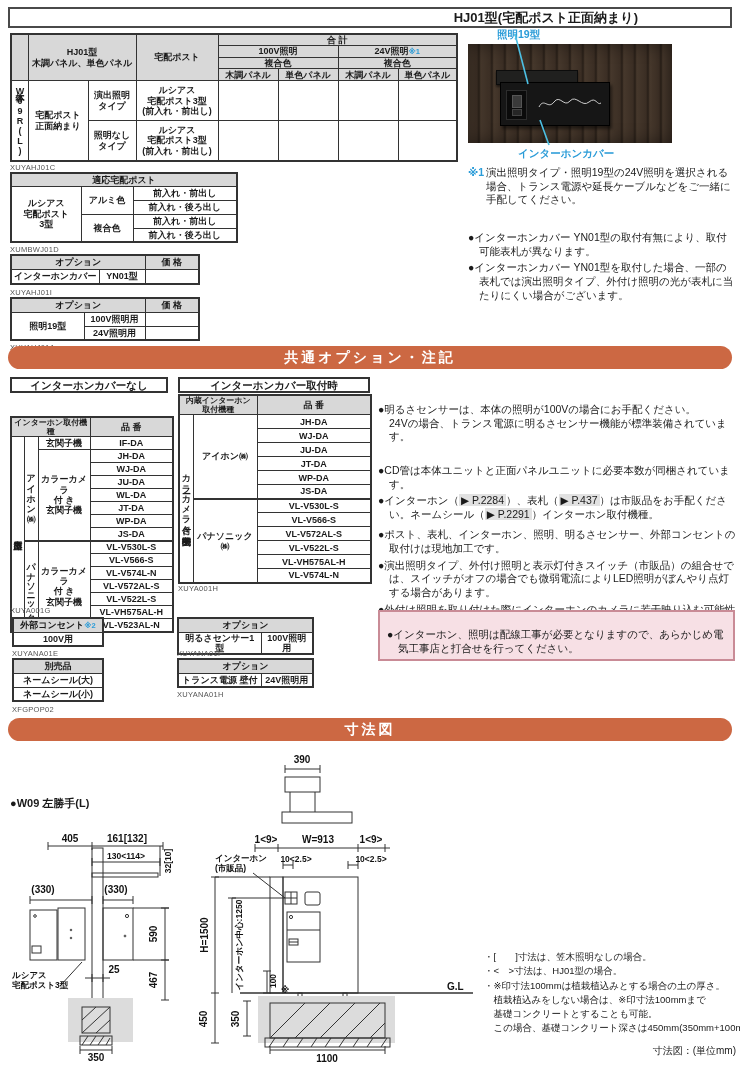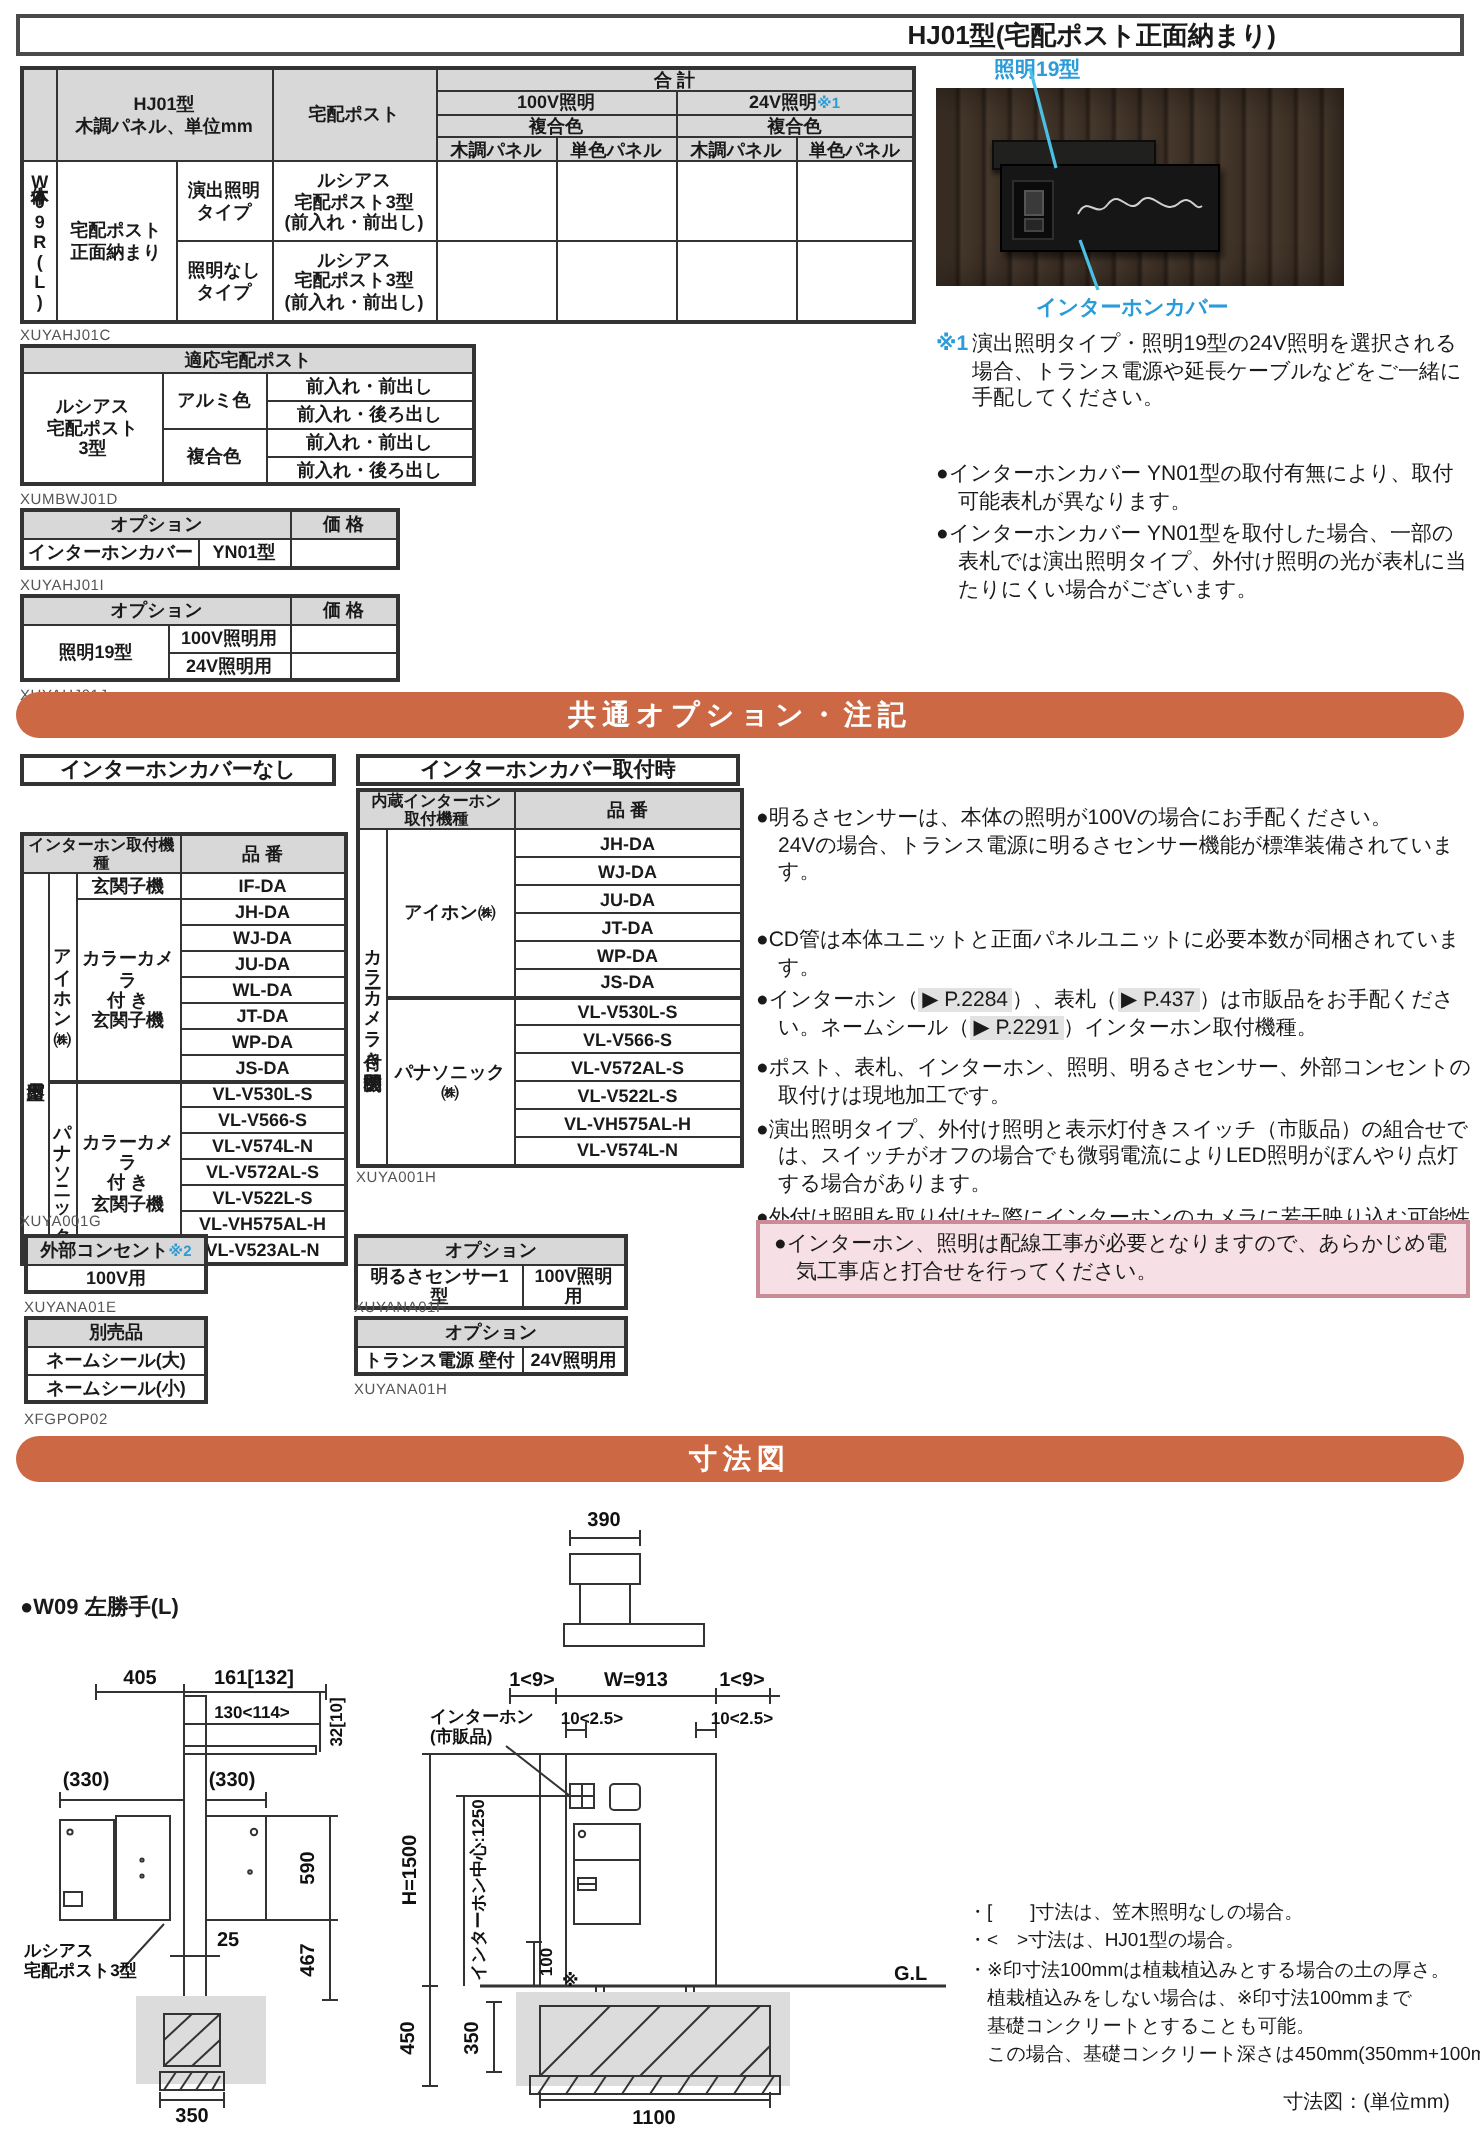--- a/index.html
+++ b/index.html
@@ -22,21 +22,21 @@
   
   .banner{left:8px;width:724px;height:23px;background:#cc6843;border-radius:12px;color:#fff;
           font-weight:bold;font-size:14px;text-align:center;line-height:23px;letter-spacing:3px;}
   
   .box-title{border:2px solid #333;box-sizing:border-box;font-size:10.5px;font-weight:bold;
              text-align:center;background:#fff;}
   
   .note{font-size:10.5px;line-height:1.3;margin:0;padding-left:11px;text-indent:-11px;white-space:pre-line;}
   .ref-hl{background:#e2e2e2;padding:0 2px;}
   .warn{left:378px;top:610px;width:357px;box-sizing:border-box;border:2px solid #c98b96;background:#f7e0e5;
-        font-size:10.5px;line-height:1.3;padding:4px 7px 4px 18px;text-indent:-11px;}
+        font-size:10.5px;line-height:1.3;padding:16px 7px 4px 18px;text-indent:-11px;}
   
   .photo{left:468px;top:44px;width:204px;height:99px;
          background:repeating-linear-gradient(90deg,#46382c 0px,#3b2e24 9px,#271e17 11px,#4a3b2e 13px);
          box-shadow:inset 0 0 18px rgba(0,0,0,.45);}
   .plate-cap{position:absolute;left:28px;top:26px;width:80px;height:13px;background:#20201f;
              border:1px solid #0c0c0c;box-shadow:0 2px 2px rgba(0,0,0,.5);}
   .plate{position:absolute;left:32px;top:38px;width:108px;height:42px;background:#161616;
          border:1px solid #000;box-shadow:2px 3px 3px rgba(0,0,0,.5);}
   .intercom-unit{position:absolute;left:5px;top:7px;width:19px;height:28px;background:#0b0b0b;border:1px solid #2d2d2d;}
   .intercom-btn{position:absolute;left:5px;top:4px;width:8px;height:11px;background:#3a3a3a;border:1px solid #555;}
@@ -62,21 +62,21 @@
         <col style="width:82px">
               <col style="width:60px">
         <col style="width:60px">
         <col style="width:60px">
         <col style="width:59px">
       </colgroup>
     <tbody>
         <tr style="height:11px">
       <td class="hd" rowspan="4"></td>
       <td class="hd" colspan="2" rowspan="4">HJ01型
-木調パネル、単位mm</td>
+木調パネル、単色パネル</td>
       <td class="hd" rowspan="4">宅配ポスト</td>
       <td class="hd" colspan="4">合 計</td>
     </tr>
     <tr style="height:11px">
       <td class="hd" colspan="2">100V照明</td>
       <td class="hd" colspan="2"><span>24V照明</span><span class="blue sm">※1</span></td>
     </tr>
     <tr style="height:11px">
       <td class="hd" colspan="2">複合色</td>
       <td class="hd" colspan="2">複合色</td>
@@ -607,15 +607,15 @@
   </svg>
 
   <div class="abs dnotes" style="left:484px;top:950px;">
     <div>・[　　]寸法は、笠木照明なしの場合。</div>
     <div>・&lt;　&gt;寸法は、HJ01型の場合。</div>
     <div>・※印寸法100mmは植栽植込みとする場合の土の厚さ。</div>
     <div>　植栽植込みをしない場合は、※印寸法100mmまで</div>
     <div>　基礎コンクリートとすることも可能。</div>
     <div>　この場合、基礎コンクリート深さは450mm(350mm+100mm)</div>
   </div>
-  <div class="abs" style="right:15px;top:1044px;font-size:10px;">寸法図：(単位mm)</div>
+  <div class="abs" style="right:4px;top:1044px;font-size:10px;">寸法図：(単位mm)</div>
 
 </div>
 
 </body></html>

